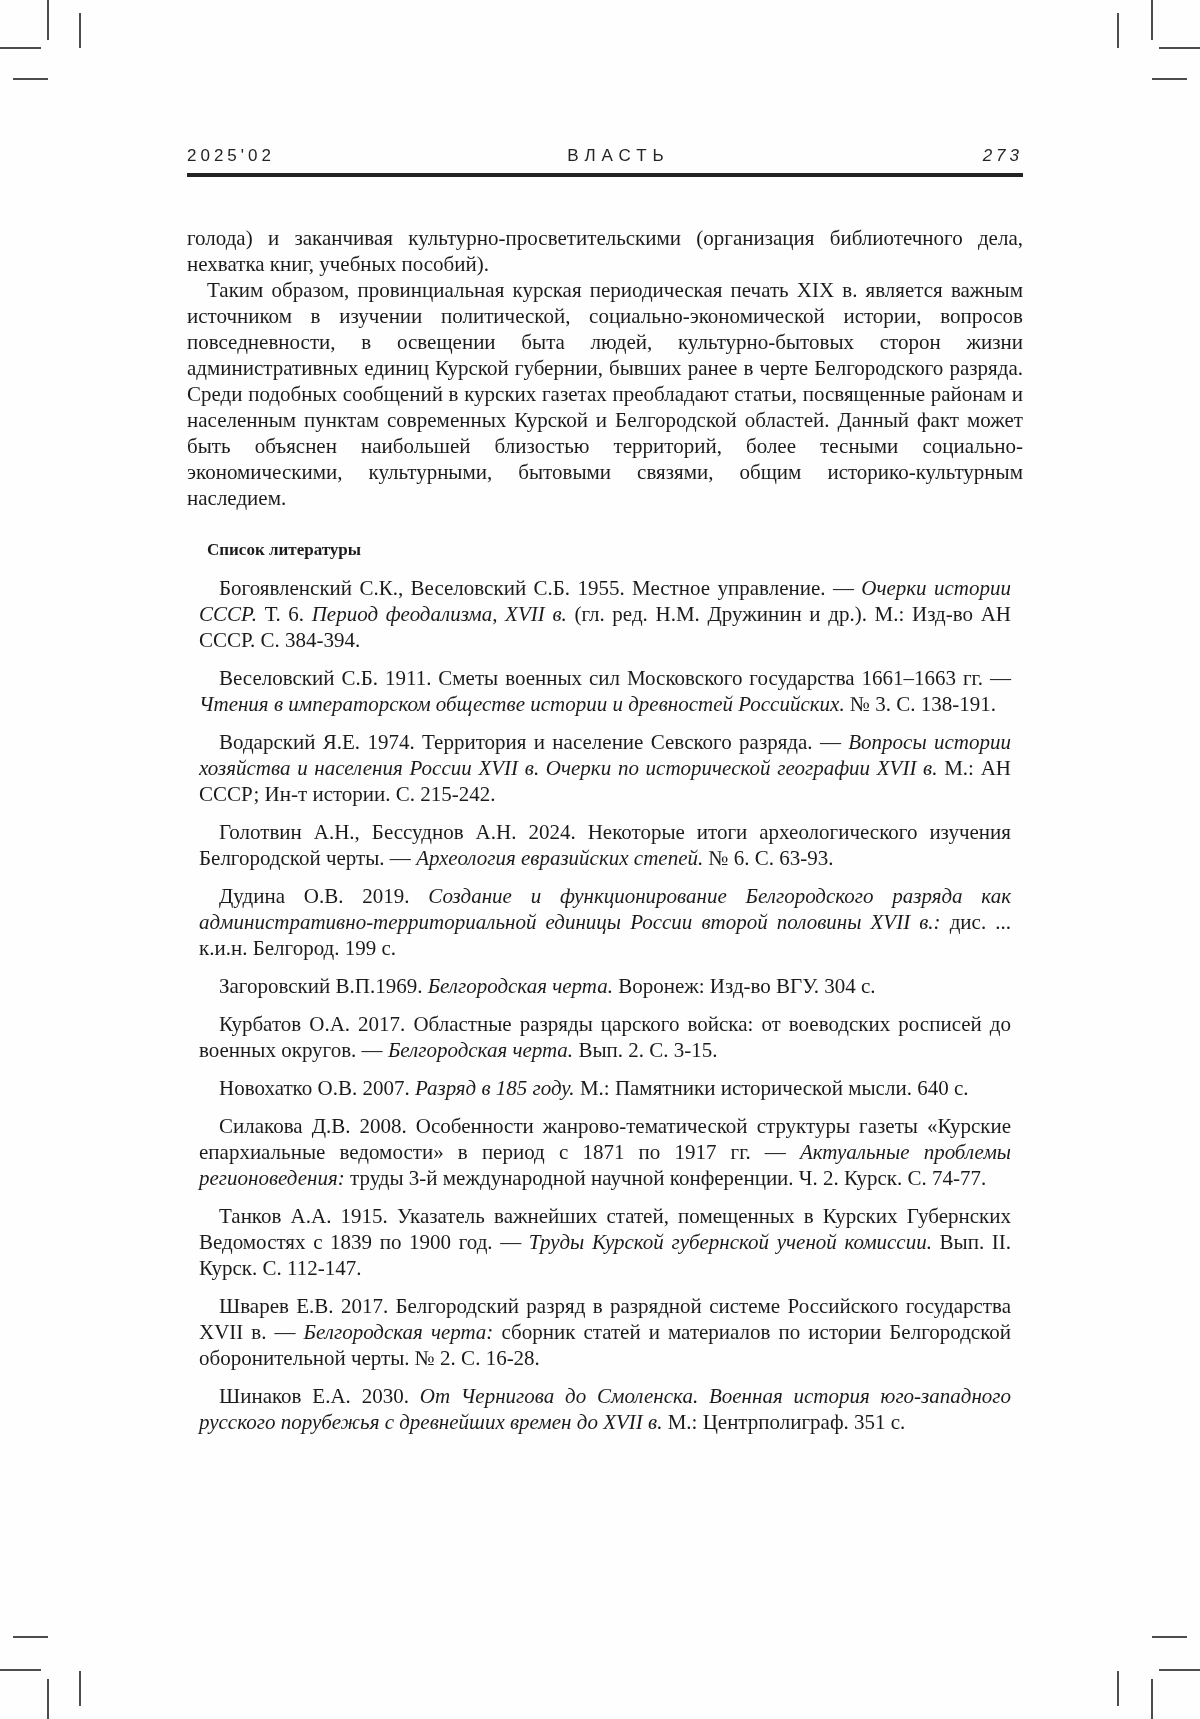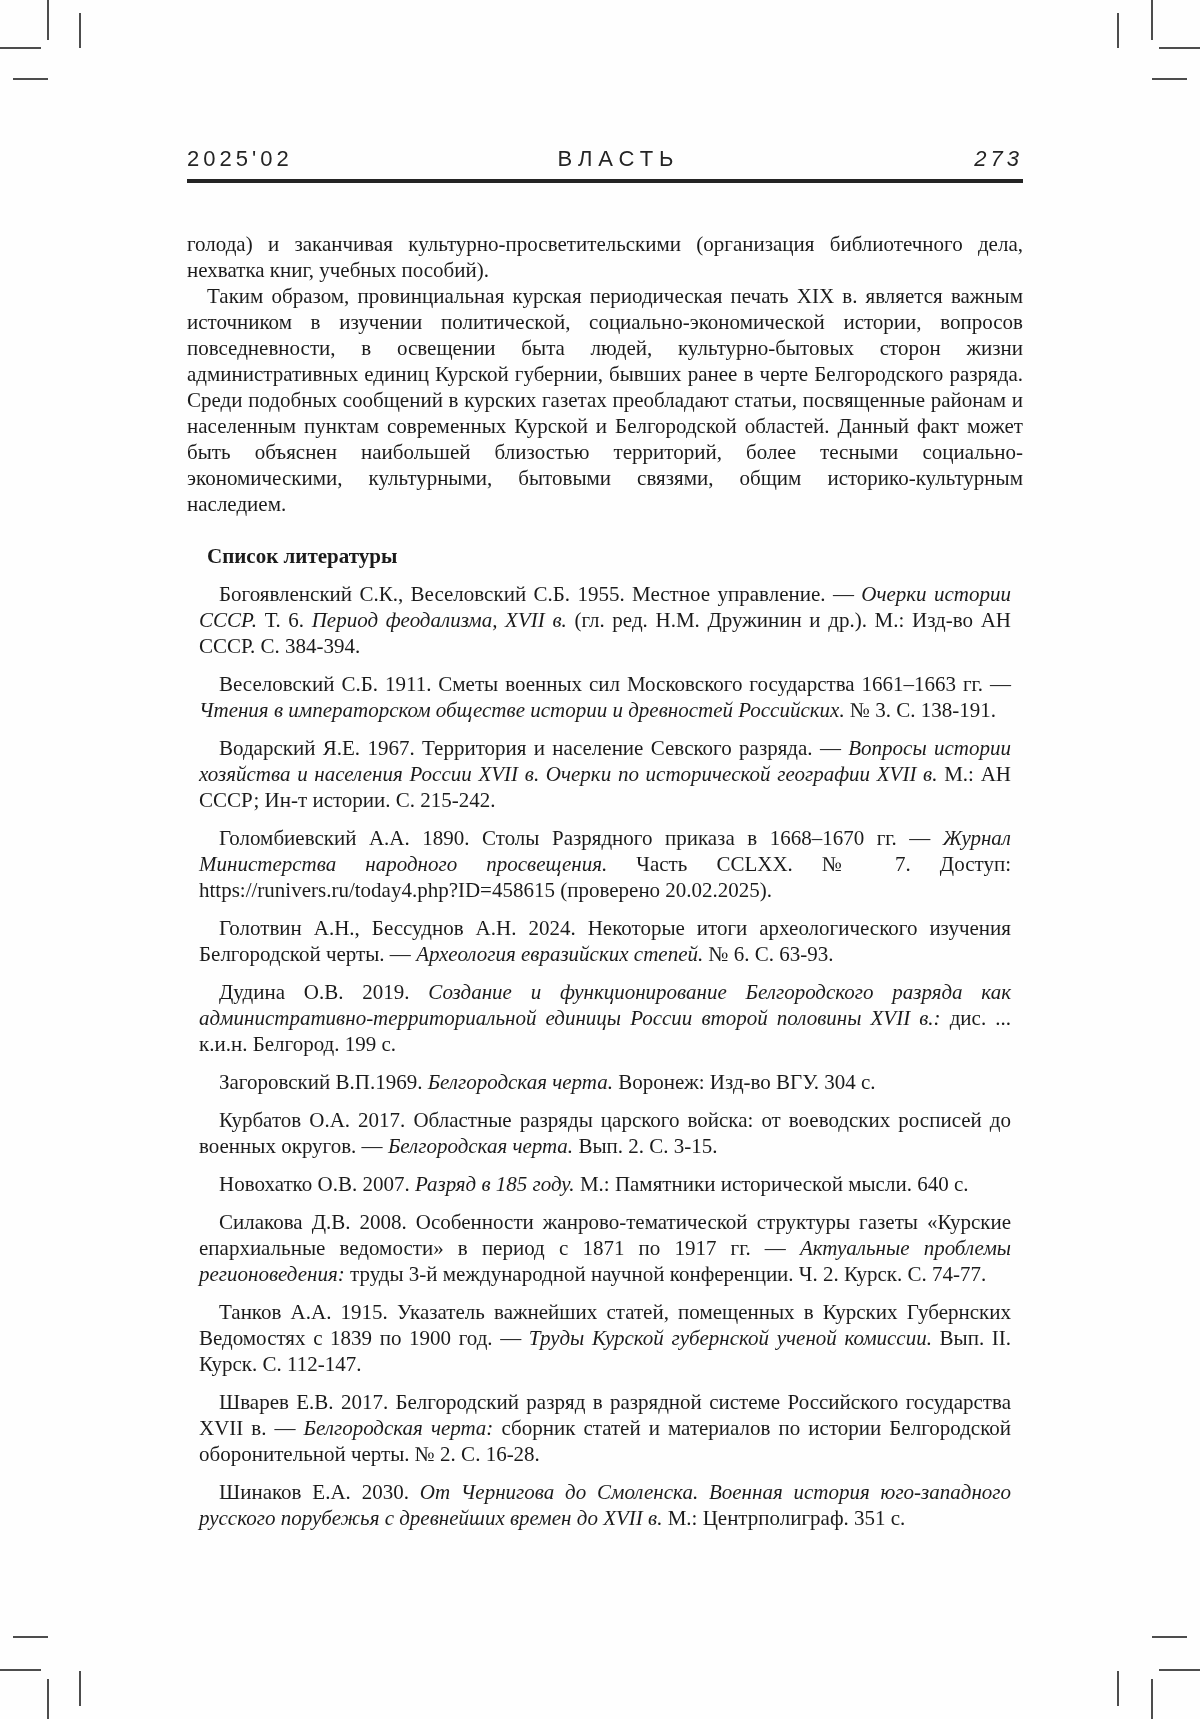--- a/index.html
+++ b/index.html
@@ -32,21 +32,21 @@
     position: absolute;
     left: 187px;
     width: 836px;
     top: 146px;
   }
   .page-header {
     display: grid;
     grid-template-columns: 1fr auto 1fr;
     align-items: baseline;
     font-family: "Liberation Sans", sans-serif;
-    font-size: 22px;
+    font-size: 17px;
     letter-spacing: 4px;
     color: #242424;
   }
   .page-header .issue   { justify-self: start; }
   .page-header .journal { justify-self: center; letter-spacing: 6px; margin-left: 27px; }
   .page-header .pageno  { justify-self: end; font-style: italic; }
   .header-rule {
     margin-top: 7px;
     height: 4px;
     background: #242424;
@@ -55,21 +55,21 @@
     margin-top: 48px;
     font-size: 21px;
     line-height: 26px;
     text-align: justify;
     hyphens: auto;
     -webkit-hyphens: auto;
   }
   .body-par { margin: 0; }
   .body-par.indent { text-indent: 20px; }
   .bib-heading {
-    font-size: 21px;
+    font-size: 17px;
     line-height: 26px;
     font-weight: bold;
     margin: 26px 0 12px 0;
     padding-left: 20px;
     text-align: left;
   }
   .bib-entry {
     margin: 12px;
     text-indent: 20px;
   }
@@ -113,22 +113,21 @@
       <div>
           <p class="body-par" lang="ru">голода) и заканчивая культурно-просветительскими (организация библио­течного дела, нехватка книг, учебных пособий).</p>
           <p class="body-par indent" lang="ru">Таким образом, провинциальная курская периодическая печать XIX в. является важным источником в изучении политической, социально-эко­номической истории, вопросов повседневности, в освещении быта людей, культурно-бытовых сторон жизни административных единиц Курской губер­нии, бывших ранее в черте Белгородского разряда. Среди подобных сообще­ний в курских газетах преобладают статьи, посвященные районам и населен­ным пунктам современных Курской и Белгородской областей. Данный факт может быть объяснен наибольшей близостью территорий, более тесными социально-экономическими, культурными, бытовыми связями, общим историко-культурным наследием.</p>
         </div>
 
       <h2 class="bib-heading">Список литературы</h2>
 
       <div>
           <p class="bib-entry" lang="ru"><span>Богоявленский С.К., Веселовский С.Б. 1955. Местное управление. — </span><span class="it">Очерки истории СССР.</span><span> Т. 6. </span><span class="it">Период феодализма, XVII в.</span><span> (гл. ред. Н.М. Дружинин и др.). М.: Изд-во АН СССР. С. 384-394.</span></p>
           <p class="bib-entry" lang="ru"><span>Веселовский С.Б. 1911. Сметы военных сил Московского государства 1661–1663 гг. — </span><span class="it">Чтения в императорском обществе истории и древностей Российских.</span><span> № 3. С. 138-191.</span></p>
-          <p class="bib-entry" lang="ru"><span>Водарский Я.Е. 1967. Территория и население Севского разряда. — </span><span class="it">Вопросы истории хозяйства и населения России XVII в. Очерки по исторической геогра­фии XVII в.</span><span> М.: АН СССР; Ин-т истории. С. 215-242.</span></p>
-          <p class="bib-entry" lang="ru"><span>Голомбиевский А.А. 1890. Столы Разрядного приказа в 1668–1670 гг. — </span><span class="it">Журнал Министерства народного просвещения.</span><span> Часть CCLXX. № 7. Доступ: https://runivers.ru/today4.php?ID=458615 (проверено 20.02.2025).</span></p>
+          <p class="bib-entry" lang="ru"><span>Водарский Я.Е. 1974. Территория и население Севского разряда. — </span><span class="it">Вопросы истории хозяйства и населения России XVII в. Очерки по исторической геогра­фии XVII в.</span><span> М.: АН СССР; Ин-т истории. С. 215-242.</span></p>
           <p class="bib-entry" lang="ru"><span>Голотвин А.Н., Бессуднов А.Н. 2024. Некоторые итоги археологического изучения Белгородской черты. — </span><span class="it">Археология евразийских степей.</span><span> № 6. С. 63-93.</span></p>
           <p class="bib-entry" lang="ru"><span>Дудина О.В. 2019. </span><span class="it">Создание и функционирование Белгородского разряда как административно-территориальной единицы России второй половины XVII в.:</span><span> дис. ... к.и.н. Белгород. 199 с.</span></p>
           <p class="bib-entry" lang="ru"><span>Загоровский В.П.1969. </span><span class="it">Белгородская черта.</span><span> Воронеж: Изд-во ВГУ. 304 с.</span></p>
           <p class="bib-entry" lang="ru"><span>Курбатов О.А. 2017. Областные разряды царского войска: от воеводских росписей до военных округов. — </span><span class="it">Белгородская черта.</span><span> Вып. 2. С. 3-15.</span></p>
           <p class="bib-entry" lang="ru"><span>Новохатко О.В. 2007. </span><span class="it">Разряд в 185 году.</span><span> М.: Памятники исторической мысли. 640 с.</span></p>
           <p class="bib-entry" lang="ru"><span>Силакова Д.В. 2008. Особенности жанрово-тематической структуры газеты «Курские епархиальные ведомости» в период с 1871 по 1917 гг. — </span><span class="it">Актуальные проблемы регионоведения:</span><span> труды 3-й международной научной конференции. Ч. 2. Курск. С. 74-77.</span></p>
           <p class="bib-entry" lang="ru"><span>Танков А.А. 1915. Указатель важнейших статей, помещенных в Курских Губернских Ведомостях с 1839 по 1900 год. — </span><span class="it">Труды Курской губернской ученой комиссии.</span><span> Вып. II. Курск. С. 112-147.</span></p>
           <p class="bib-entry" lang="ru"><span>Шварев Е.В. 2017. Белгородский разряд в разрядной системе Российского государства XVII в. — </span><span class="it">Белгородская черта:</span><span> сборник статей и материалов по истории Белгородской оборонительной черты. № 2.  С. 16-28.</span></p>
           <p class="bib-entry" lang="ru"><span>Шинаков Е.А. 2030. </span><span class="it">От Чернигова до Смоленска. Военная история юго-запад­ного русского порубежья с древнейших времен до XVII в.</span><span> М.: Центрполиграф. 351 с.</span></p>
         </div>

